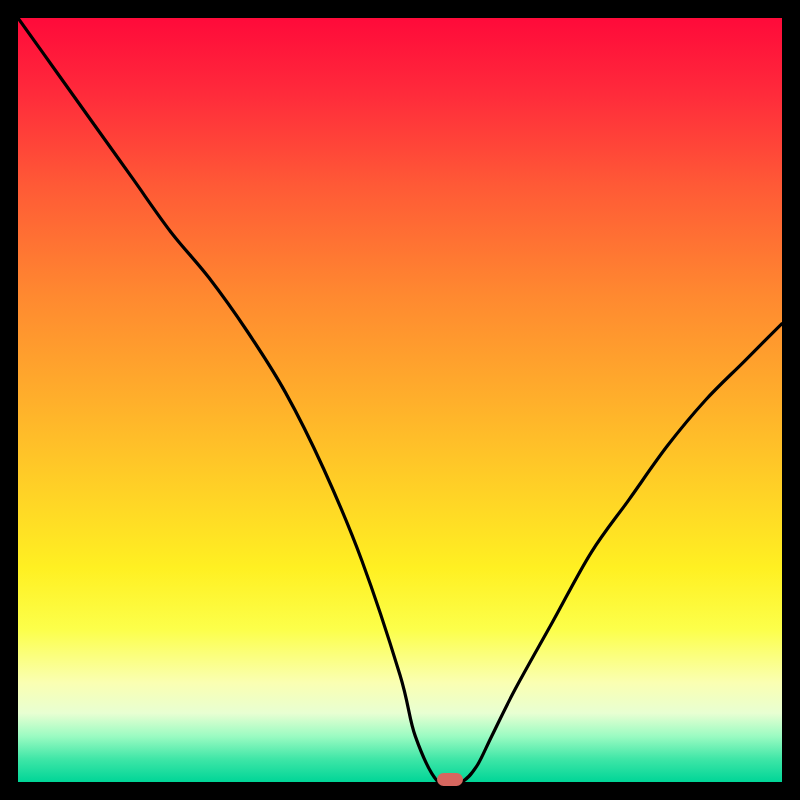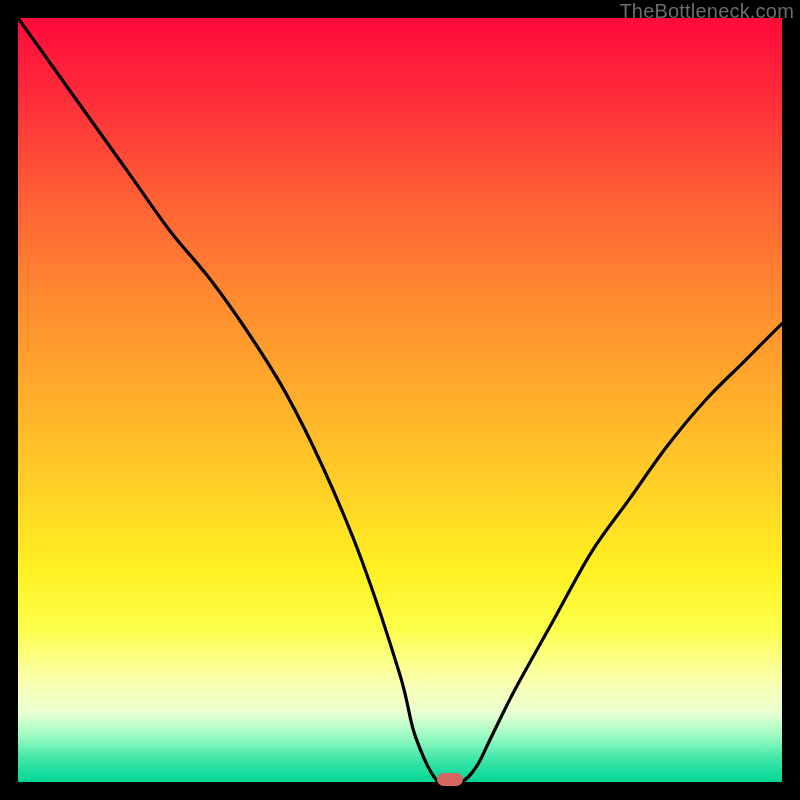--- a/index.html
+++ b/index.html
@@ -67,14 +67,13 @@
 </head>
 <body>
 
 <div class="frame">
   <div class="plot-area">
     <svg class="curve" width="764" height="764" viewBox="0 0 764 764">
       <path id="curve-path" fill="none" stroke="#000" stroke-width="3.2" stroke-linecap="round" stroke-linejoin="round" d="M 0 0 C 6.366666666666667 8.913333333333336 25.46666666666667 35.65333333333335 38.2 53.48000000000002 C 50.93333333333334 71.30666666666669 63.66666666666667 89.13333333333338 76.4 106.96000000000004 C 89.13333333333334 124.78666666666669 101.86666666666666 142.61333333333326 114.6 160.43999999999994 C 127.33333333333333 178.26666666666662 140.06666666666666 197.36666666666673 152.8 213.92000000000007 C 165.53333333333336 230.47333333333341 178.26666666666668 243.20666666666668 191 259.76 C 203.73333333333332 276.31333333333333 216.46666666666667 294.14 229.2 313.24 C 241.9333333333333 332.34000000000003 254.66666666666663 351.44 267.4 374.36 C 280.1333333333333 397.28000000000003 292.8666666666667 422.74666666666667 305.6 450.76 C 318.33333333333337 478.7733333333333 331.06666666666666 508.06000000000006 343.8 542.44 C 356.53333333333336 576.82 373.08666666666664 627.7533333333333 382 657.04 C 390.91333333333336 686.3266666666666 390.91333333333336 700.3333333333333 397.28000000000003 718.16 C 403.6466666666667 735.9866666666667 412.56000000000006 756.36 420.20000000000005 764 C 427.84000000000003 771.64 436.7533333333333 766.5466666666666 443.11999999999995 764 C 449.4866666666666 761.4533333333334 453.3066666666666 756.36 458.4 748.72 C 463.49333333333334 741.08 467.31333333333333 730.8933333333333 473.68 718.16 C 480.0466666666667 705.4266666666666 486.41333333333336 691.4200000000001 496.6 672.32 C 506.7866666666667 653.22 522.0666666666666 626.48 534.8 603.56 C 547.5333333333333 580.6399999999999 560.2666666666667 555.1733333333333 573 534.8 C 585.7333333333333 514.4266666666666 598.4666666666667 499.14666666666665 611.2 481.32 C 623.9333333333334 463.49333333333334 636.6666666666666 444.3933333333333 649.4 427.84 C 662.1333333333333 411.28666666666663 674.8666666666667 396.00666666666666 687.6 382 C 700.3333333333334 367.99333333333334 713.0666666666666 356.5333333333333 725.8 343.79999999999995 C 738.5333333333333 331.0666666666666 757.6333333333333 311.9666666666667 764 305.6"></path>
     </svg>
     <div class="notch" id="notch" style="left: 418.66px; top: 755px; background: rgb(214, 103, 95);"></div>
   </div>
-  <div class="watermark">TheBottleneck.com</div>
 </div>
 
 </body></html>

